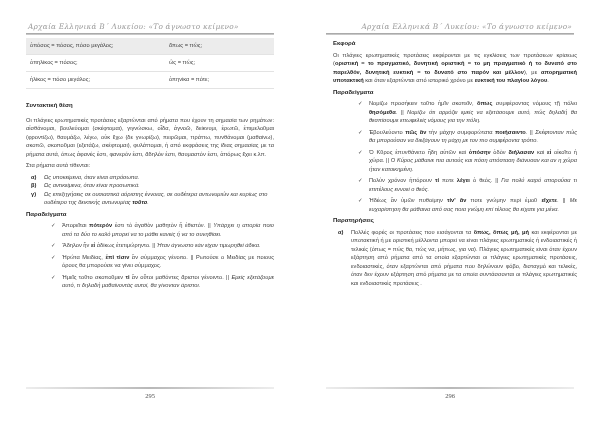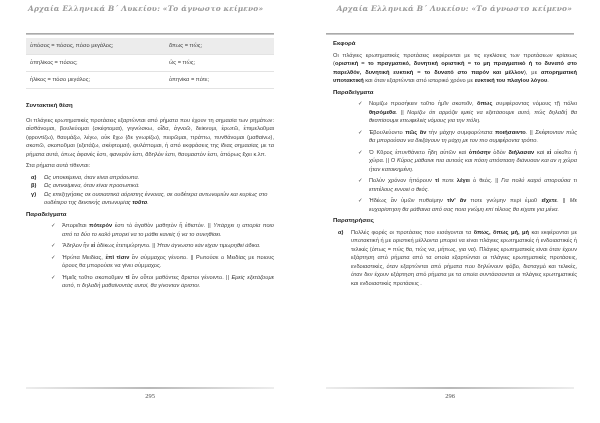--- a/index.html
+++ b/index.html
@@ -4,22 +4,22 @@
 <style>
   html, body { margin: 0; padding: 0; }
   body {
     width: 600px; height: 423px; background: #ffffff; position: relative; overflow: hidden;
     font-family: "Liberation Sans", sans-serif; color: #333;
   }
   .page { position: absolute; top: 0; width: 300px; height: 423px; background: #fff; }
   .page.left { left: 0; }
   .page.right { left: 300px; }
   .run-head {
-    position: absolute; top: 4px; font-family: "DejaVu Serif", serif; font-style: italic;
-    font-size: 7.4px; color: #9a9a9a; letter-spacing: 0.2px; white-space: nowrap; font-weight: bold;
+    position: absolute; top: 22px; font-family: "DejaVu Serif", serif; font-style: italic;
+    font-size: 7.4px; color: #9a9a9a; letter-spacing: 0.2px; white-space: nowrap;
   }
   .left .run-head { left: 28px; }
   .right .run-head { right: 28px; }
   .head-rule {
     position: absolute; top: 33px; height: 1.5px;
     background: linear-gradient(to bottom, #9b9b9b, #d6d6d6);
   }
   .left .head-rule { left: 26px; width: 248px; }
   .right .head-rule { left: 26px; width: 248px; }
   .content { position: absolute; left: 26px; width: 248px; font-size: 5.7px; line-height: 8.5px; color: #3c3c3c; }

